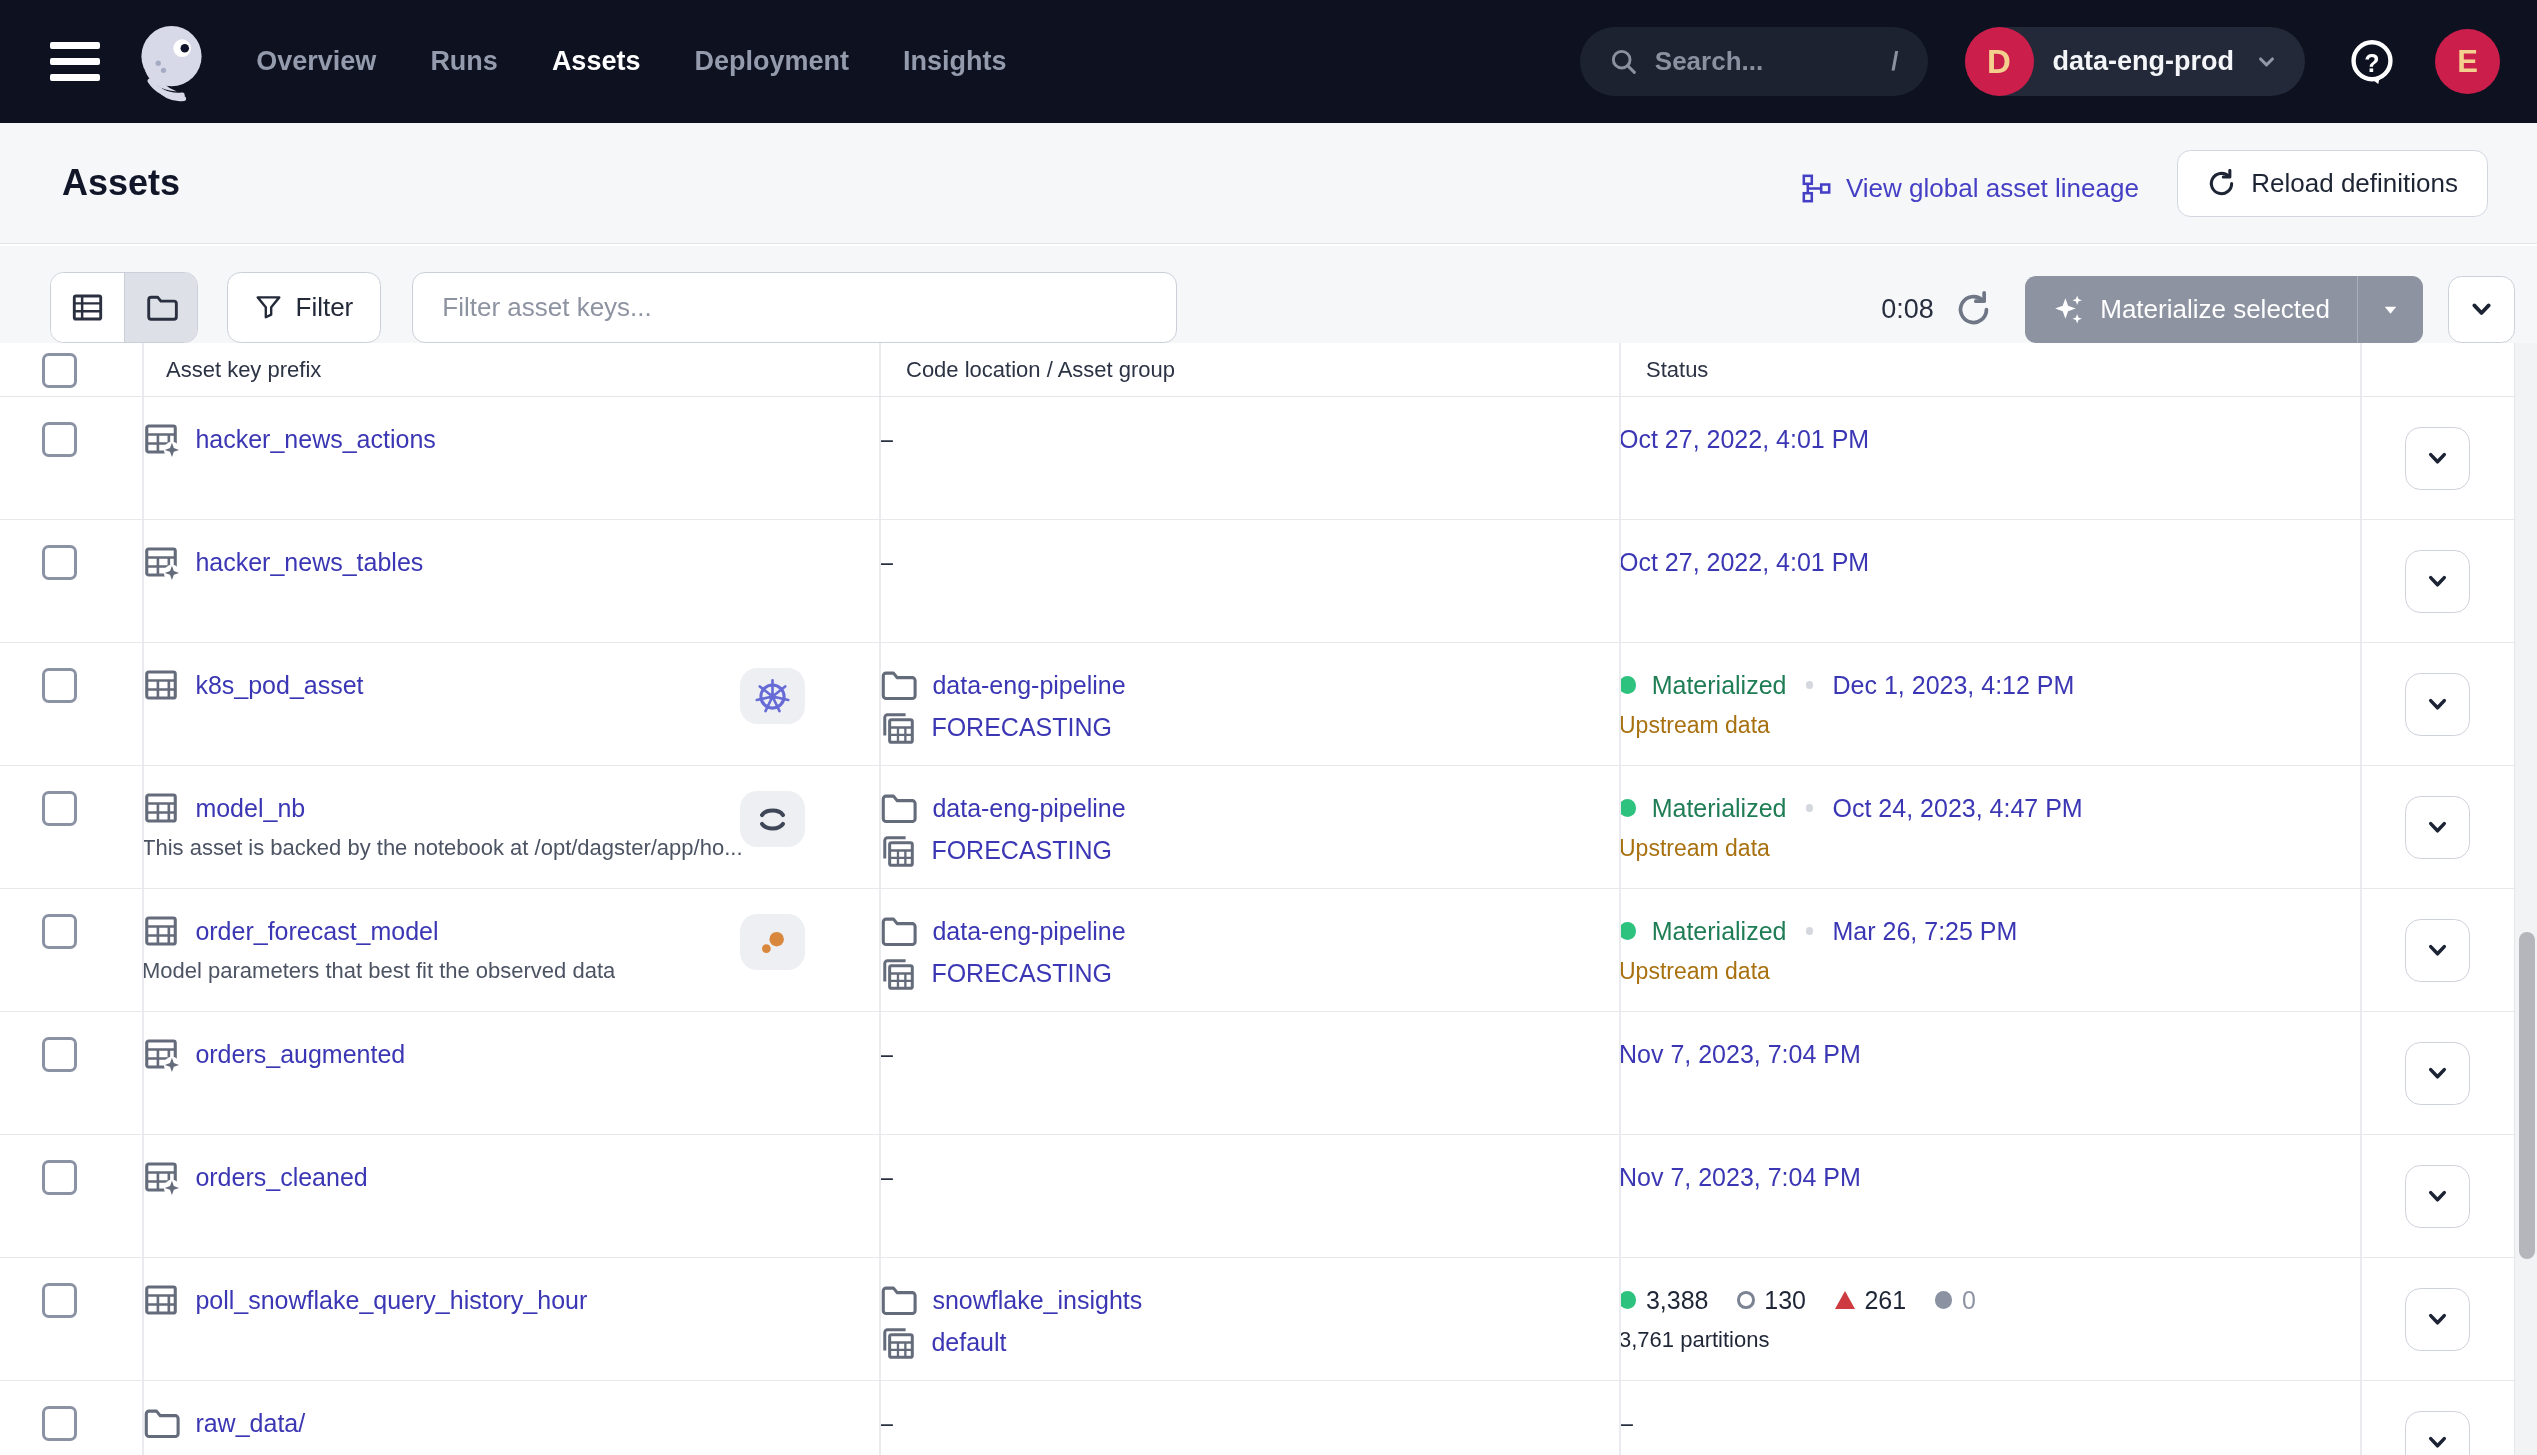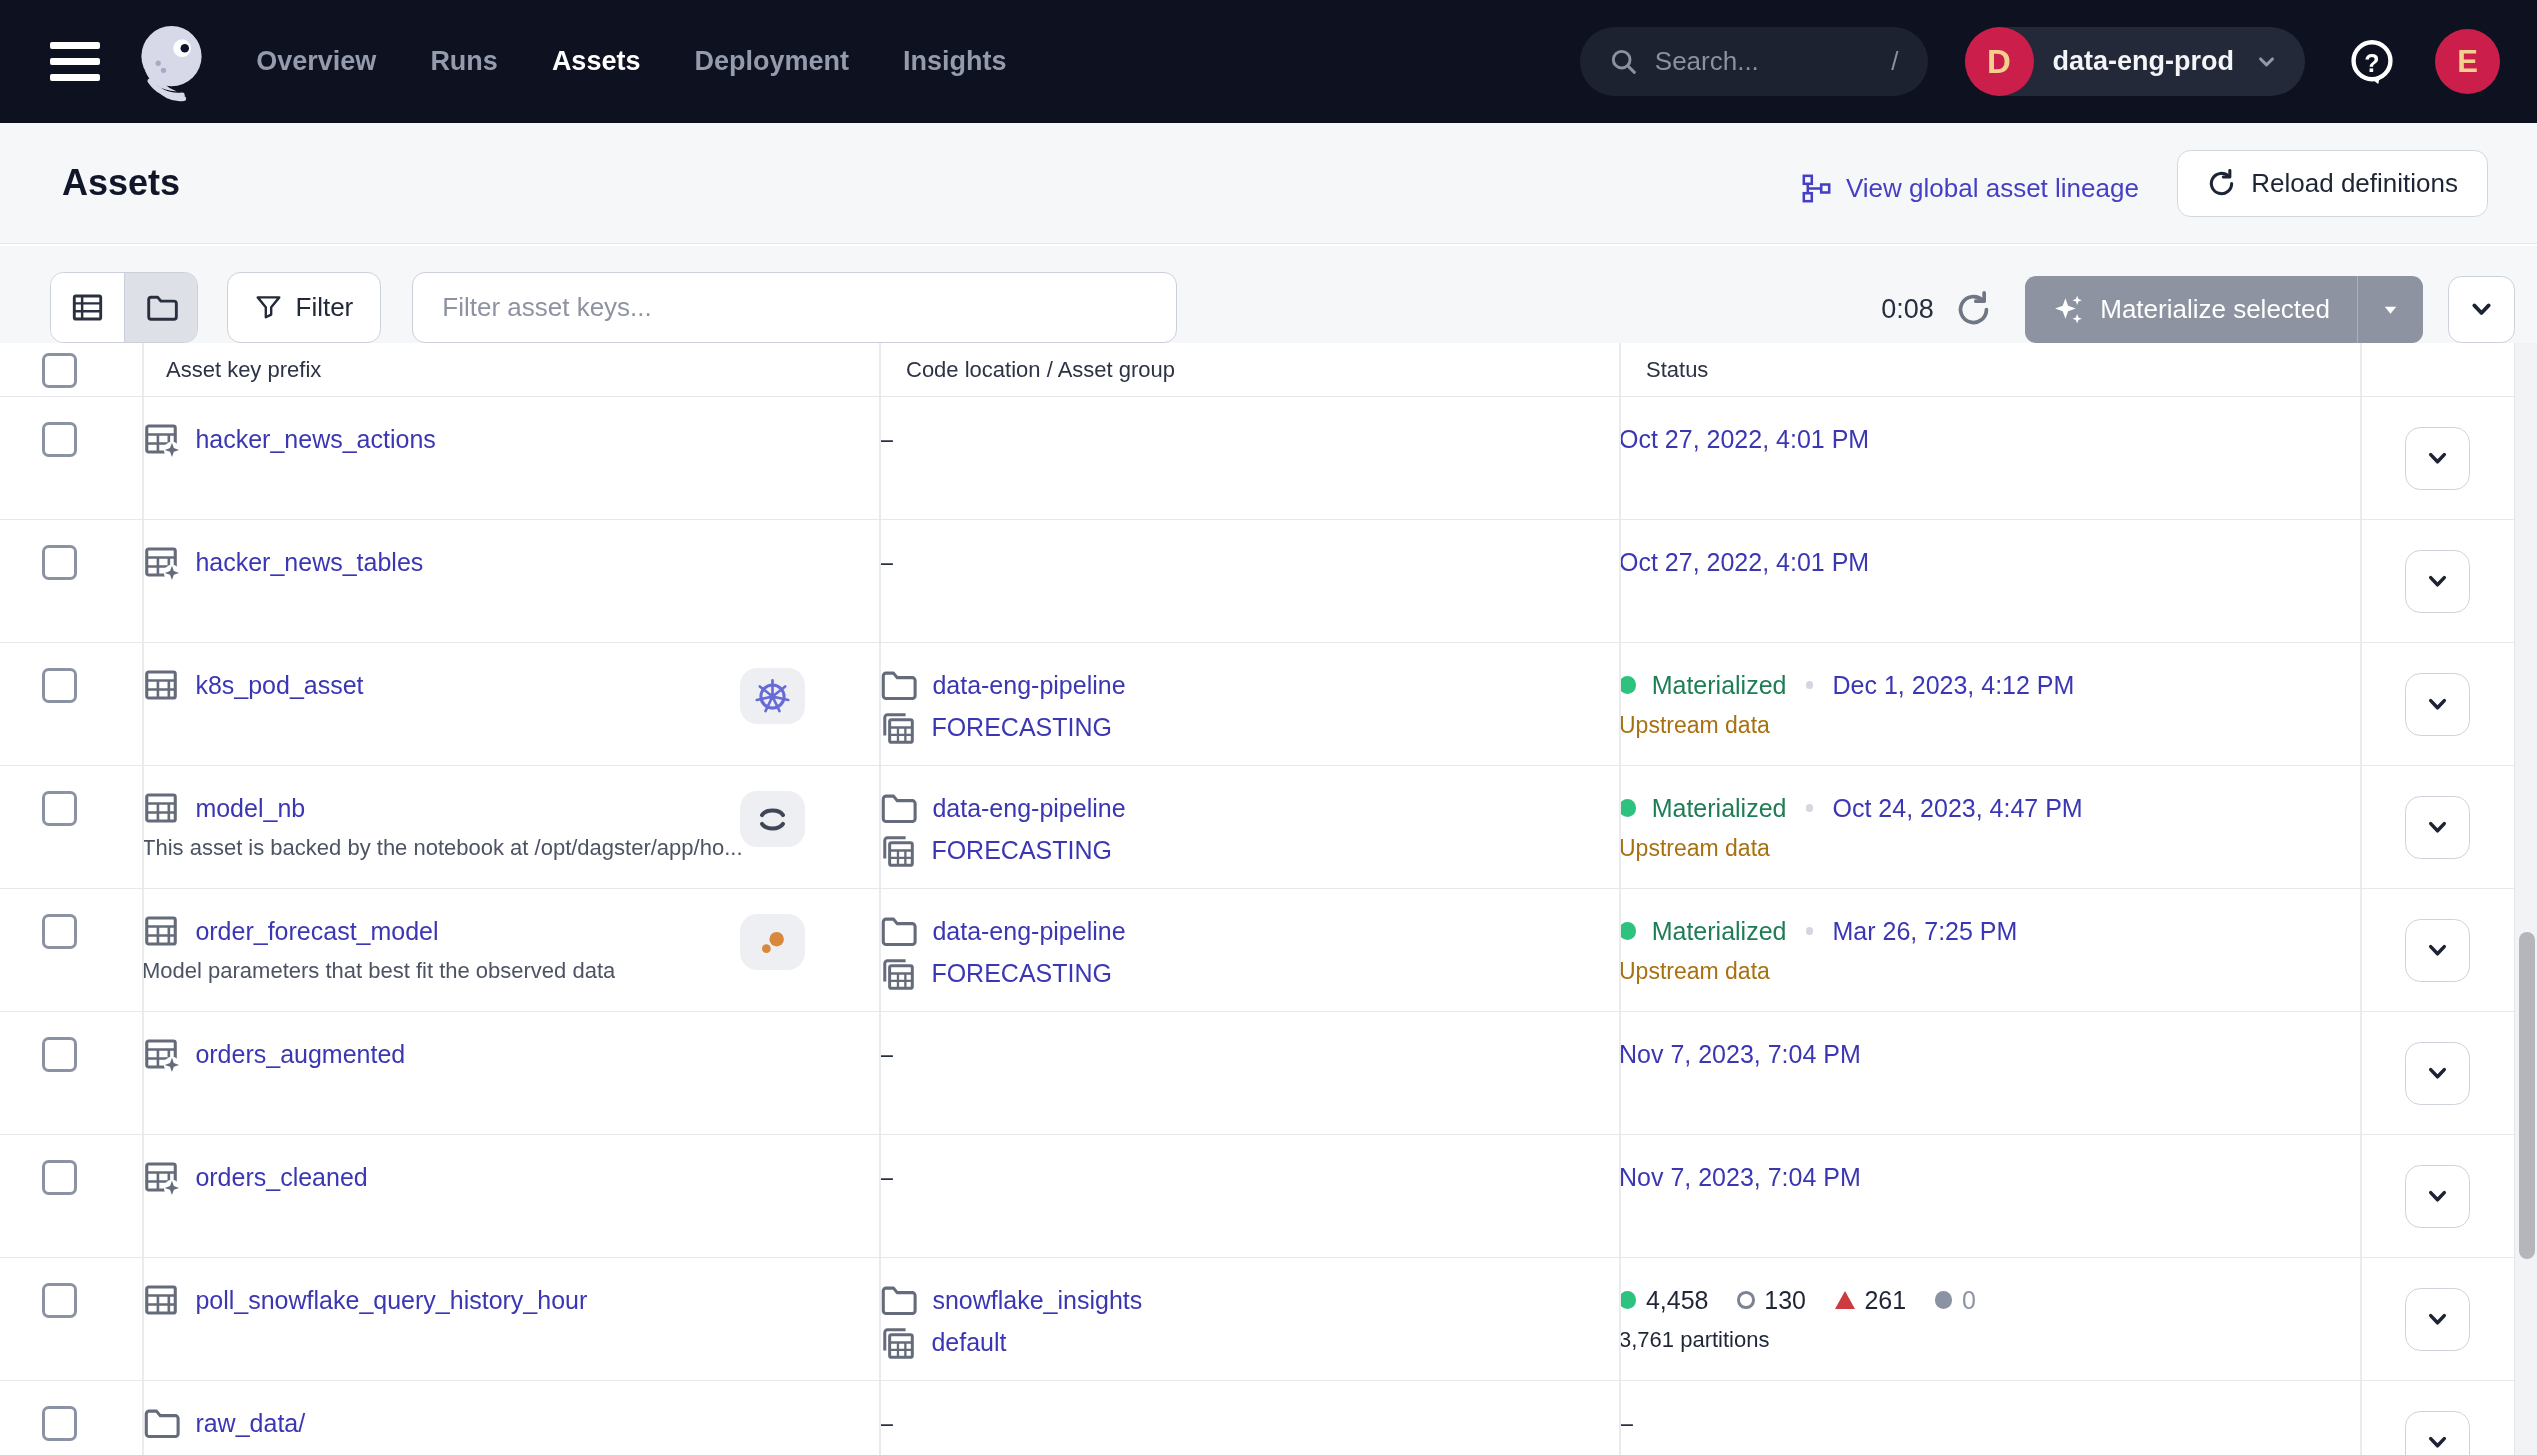--- a/index.html
+++ b/index.html
@@ -18,21 +18,21 @@
   }
   .hamburger { width:50px; display:flex; flex-direction:column; gap:9.6px; cursor:pointer; }
   .hamburger span { display:block; height:6.7px; background:#ffffff; border-radius:1.9px; }
   .logo { width:85px; height:85px; margin:0 17.3px 0 29px; }
   .nav-items { display:flex; gap:54px; margin-left:25px; }
   .nav-item { font-size:27px; font-weight:600; color:#949bac; cursor:pointer; }
   .nav-item.active { color:#ffffff; font-weight:700; }
   .top-right { margin-left:auto; display:flex; align-items:center; }
   .search-pill {
     width:348px; height:69px; border-radius:35px; background:#1d2230;
-    display:flex; align-items:center; padding:0 29px; gap:17.3px;
+    display:flex; align-items:center; padding:0 29px; gap:17.3px;font-weight:bold;
   }
   .search-pill .ph { font-size:26px; color:#8a91a1; }
   .search-pill .slash { margin-left:auto; font-size:26px; color:#8a91a1; }
   .deploy-pill {
     margin-left:37px; height:69px; border-radius:35px; background:#232938;
     display:flex; align-items:center; padding-right:25px; gap:19px; cursor:pointer;
   }
   .crimson-circle {
     width:69px; height:69px; border-radius:50%; background:#cb1e4a;
     display:flex; align-items:center; justify-content:center;
@@ -681,21 +681,21 @@
                 <path d="M4.6 8 H14.4 M4.6 11.2 H14.4 M8.2 8 V14.4 M11.4 8 V14.4" stroke="currentColor" stroke-width="1" fill="none"></path>
               </svg>
             </span>
             <a class="loc-link">default</a>
           </div>
         </div>
         <div class="cell" style="left:1619px;width:741px">
           <div class="line">
             <span class="cnt-pair">
               <span class="st-green-dot"></span>
-              <span class="cnt">4,458</span>
+              <span class="cnt">3,388</span>
             </span>
             <span class="cnt-pair">
               <span class="ic-ring"></span>
               <span class="cnt">130</span>
             </span>
             <span class="cnt-pair">
               <span class="ic-tri"></span>
               <span class="cnt">261</span>
             </span>
             <span class="cnt-pair">

